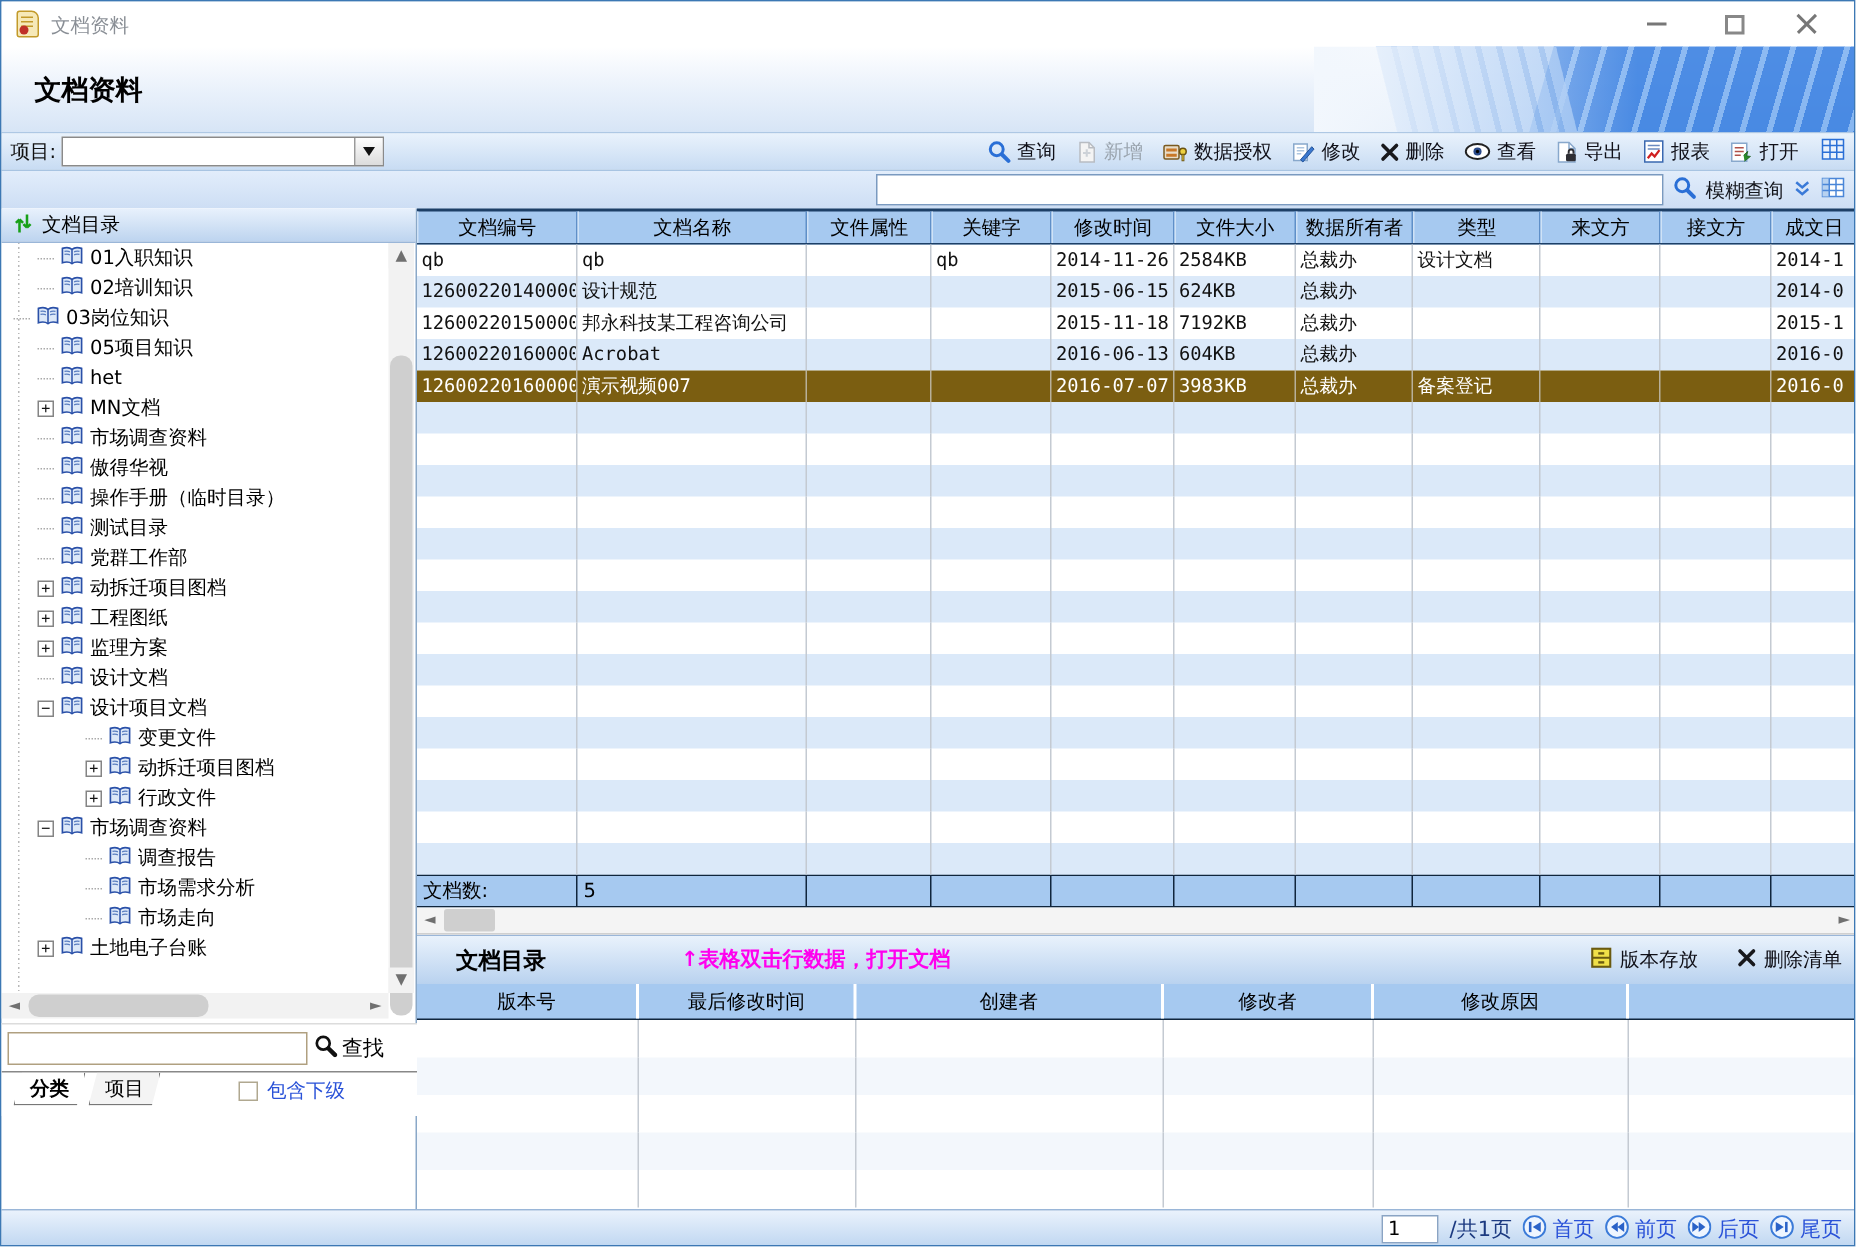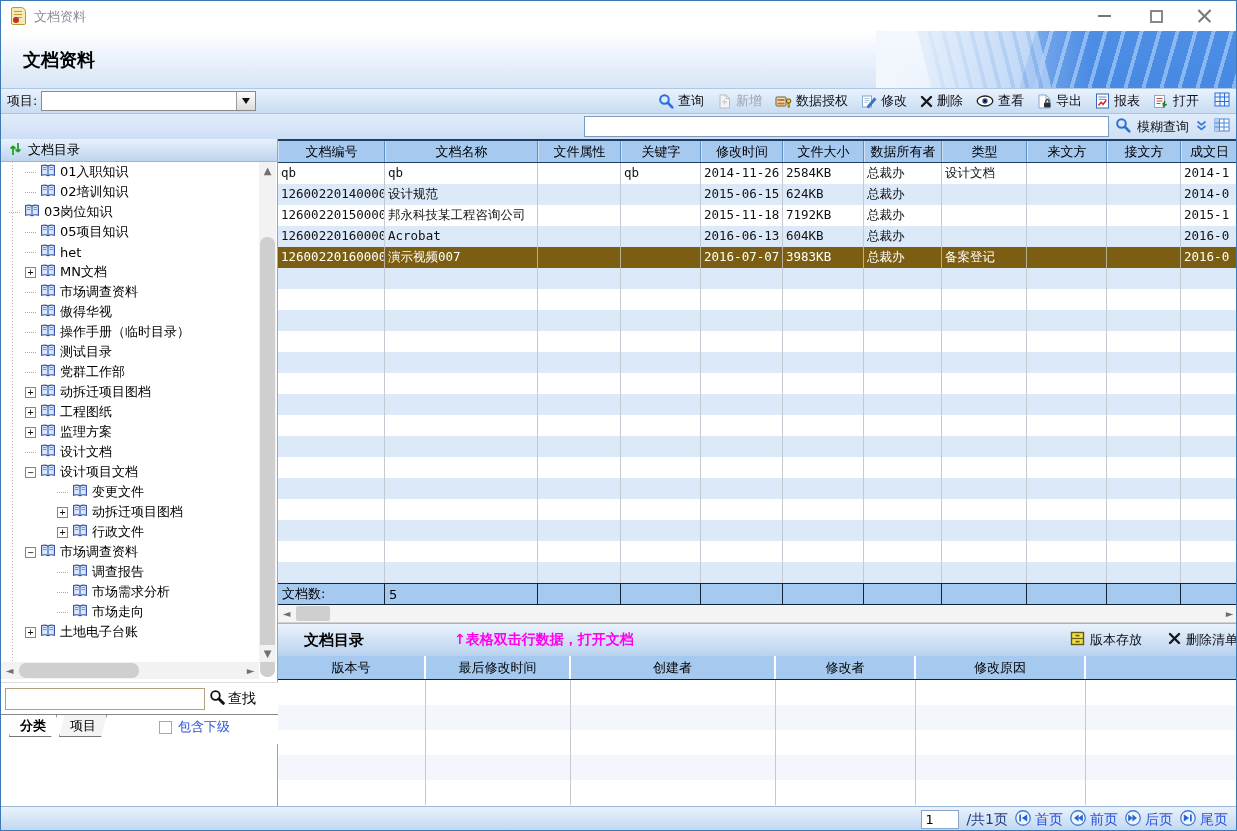--- a/index.html
+++ b/index.html
@@ -94,21 +94,21 @@
   .gf-cell{flex:0 0 auto;border-right:1px solid #10253c;display:flex;align-items:center;padding-left:4px;font-size:13px;color:#000;overflow:hidden;white-space:nowrap;}
   
   .c-hscroll{position:relative;height:18px;background:#f4f4f4;border-bottom:1px solid #d0d0d0;}
   .c-harrow{position:absolute;top:0;width:17px;height:17px;color:#707070;font-size:10px;display:flex;align-items:center;justify-content:center;}
   .c-hthumb{position:absolute;left:18px;top:1px;width:34px;height:15px;background:#cfcfcf;border-radius:2px;}
 
   
   .version-bar{height:33px;background:linear-gradient(180deg,#e9f2fc 0%,#b9d2ef 100%);border-top:1px solid #9ab6d8;display:flex;align-items:center;}
   .vb-title{font-size:15px;font-weight:bold;color:#000;margin-left:26px;}
   .vb-hint{font-size:14px;font-weight:bold;color:#ff00ee;margin-left:90px;}
-  .vb-btns{margin-left:auto;display:flex;align-items:center;gap:26px;}
+  .vb-btns{margin-left:auto;margin-right:10px;display:flex;align-items:center;gap:26px;}
   .vb-btn{display:flex;align-items:center;gap:5px;font-size:13px;color:#101018;cursor:pointer;}
   .vgrid-hdr{display:flex;height:24px;background:#a6c9f0;border-bottom:1.5px solid #10253c;}
   .vh-cell{flex:0 0 auto;display:flex;align-items:center;justify-content:center;font-size:13px;color:#000;border-right:2px solid #fff;overflow:hidden;cursor:pointer;}
   .vgrid-row{display:flex;height:25px;background:#fff;}
   .vgrid-row.alt{background:#f3f7fc;}
   .vg-cell{flex:0 0 auto;border-right:1px solid #c4cad2;}
   .vg-cell.last{border-right:none;}
 
   
   .statusbar{position:absolute;left:0;top:805px;width:100%;height:26px;background:linear-gradient(180deg,#eaf2fc 0%,#bed6f1 100%);border-top:1px solid #9ab6d8;display:flex;align-items:center;}

